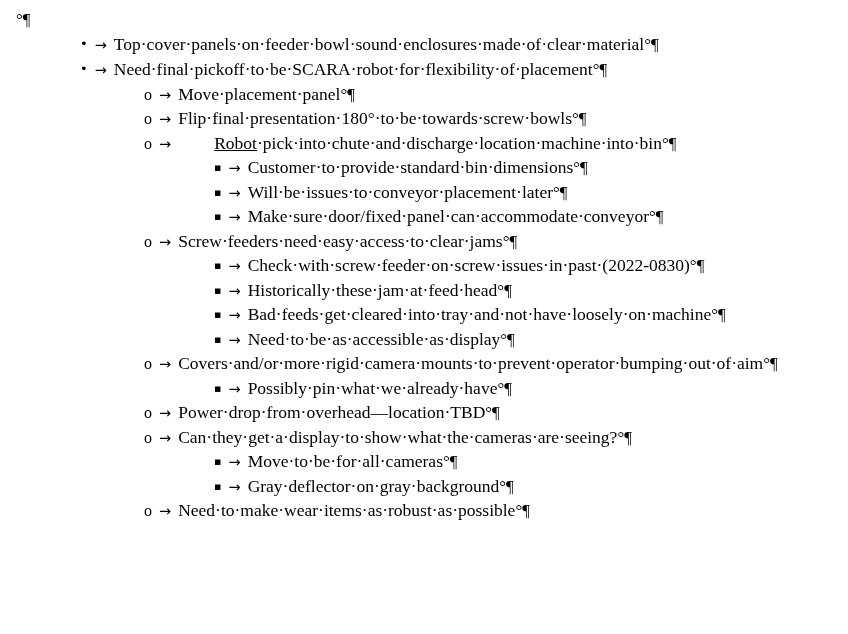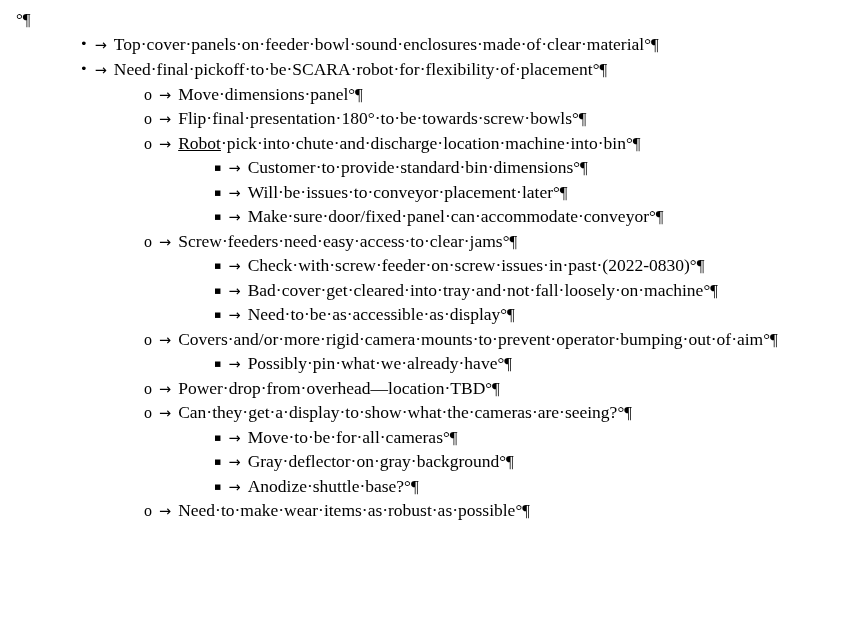--- a/index.html
+++ b/index.html
@@ -80,42 +80,43 @@
   }
   .pilcrow {
     font-family: "Liberation Serif", serif;
     font-size: 17px;
   }
   .txt {
     
   }
   .underline {
     text-decoration: underline;
+    margin-left: 36px;
   }
 </style>
 </head>
 <body>
 
 <div class="page">
   <div class="doc-body" id="doc-body">
       <div class="para lvl0"><span class="pilcrow">°¶</span></div>
       <div class="para lvl1"><span class="marker m-bullet">•</span><span class="arrow">→</span><span class="txt">Top·cover·panels·on·feeder·bowl·sound·enclosures·made·of·clear·material</span><span class="pilcrow">°¶</span></div>
       <div class="para lvl1"><span class="marker m-bullet">•</span><span class="arrow">→</span><span class="txt">Need·final·pickoff·to·be·SCARA·robot·for·flexibility·of·placement</span><span class="pilcrow">°¶</span></div>
-      <div class="para lvl2"><span class="marker m-circle">o</span><span class="arrow">→</span><span class="txt">Move·dimensions·panel</span><span class="pilcrow">°¶</span></div>
+      <div class="para lvl2"><span class="marker m-circle">o</span><span class="arrow">→</span><span class="txt">Move·placement·panel</span><span class="pilcrow">°¶</span></div>
       <div class="para lvl2"><span class="marker m-circle">o</span><span class="arrow">→</span><span class="txt">Flip·final·presentation·180°·to·be·towards·screw·bowls</span><span class="pilcrow">°¶</span></div>
       <div class="para lvl2"><span class="marker m-circle">o</span><span class="arrow">→</span><span class="txt underline">Robot</span><span class="txt">·pick·into·chute·and·discharge·location·machine·into·bin</span><span class="pilcrow">°¶</span></div>
       <div class="para lvl3"><span class="marker m-square">▪</span><span class="arrow">→</span><span class="txt">Customer·to·provide·standard·bin·dimensions</span><span class="pilcrow">°¶</span></div>
       <div class="para lvl3"><span class="marker m-square">▪</span><span class="arrow">→</span><span class="txt">Will·be·issues·to·conveyor·placement·later</span><span class="pilcrow">°¶</span></div>
       <div class="para lvl3"><span class="marker m-square">▪</span><span class="arrow">→</span><span class="txt">Make·sure·door/fixed·panel·can·accommodate·conveyor</span><span class="pilcrow">°¶</span></div>
       <div class="para lvl2"><span class="marker m-circle">o</span><span class="arrow">→</span><span class="txt">Screw·feeders·need·easy·access·to·clear·jams</span><span class="pilcrow">°¶</span></div>
       <div class="para lvl3"><span class="marker m-square">▪</span><span class="arrow">→</span><span class="txt">Check·with·screw·feeder·on·screw·issues·in·past·(2022-0830)</span><span class="pilcrow">°¶</span></div>
-      <div class="para lvl3"><span class="marker m-square">▪</span><span class="arrow">→</span><span class="txt">Bad·cover·get·cleared·into·tray·and·not·fall·loosely·on·machine</span><span class="pilcrow">°¶</span></div>
+      <div class="para lvl3"><span class="marker m-square">▪</span><span class="arrow">→</span><span class="txt">Historically·these·jam·at·feed·head</span><span class="pilcrow">°¶</span></div>
+      <div class="para lvl3"><span class="marker m-square">▪</span><span class="arrow">→</span><span class="txt">Bad·feeds·get·cleared·into·tray·and·not·have·loosely·on·machine</span><span class="pilcrow">°¶</span></div>
       <div class="para lvl3"><span class="marker m-square">▪</span><span class="arrow">→</span><span class="txt">Need·to·be·as·accessible·as·display</span><span class="pilcrow">°¶</span></div>
       <div class="para lvl2"><span class="marker m-circle">o</span><span class="arrow">→</span><span class="txt">Covers·and/or·more·rigid·camera·mounts·to·prevent·operator·bumping·out·of·aim</span><span class="pilcrow">°¶</span></div>
       <div class="para lvl3"><span class="marker m-square">▪</span><span class="arrow">→</span><span class="txt">Possibly·pin·what·we·already·have</span><span class="pilcrow">°¶</span></div>
       <div class="para lvl2"><span class="marker m-circle">o</span><span class="arrow">→</span><span class="txt">Power·drop·from·overhead—location·TBD</span><span class="pilcrow">°¶</span></div>
       <div class="para lvl2"><span class="marker m-circle">o</span><span class="arrow">→</span><span class="txt">Can·they·get·a·display·to·show·what·the·cameras·are·seeing?</span><span class="pilcrow">°¶</span></div>
       <div class="para lvl3"><span class="marker m-square">▪</span><span class="arrow">→</span><span class="txt">Move·to·be·for·all·cameras</span><span class="pilcrow">°¶</span></div>
       <div class="para lvl3"><span class="marker m-square">▪</span><span class="arrow">→</span><span class="txt">Gray·deflector·on·gray·background</span><span class="pilcrow">°¶</span></div>
-      <div class="para lvl3"><span class="marker m-square">▪</span><span class="arrow">→</span><span class="txt">Anodize·shuttle·base?</span><span class="pilcrow">°¶</span></div>
       <div class="para lvl2"><span class="marker m-circle">o</span><span class="arrow">→</span><span class="txt">Need·to·make·wear·items·as·robust·as·possible</span><span class="pilcrow">°¶</span></div>
     </div>
 </div>
 
 </body></html>

